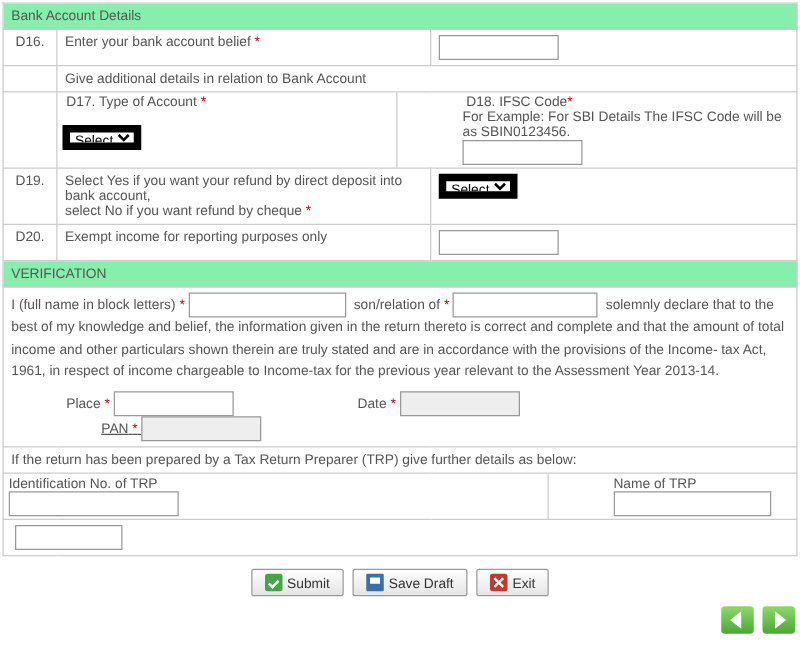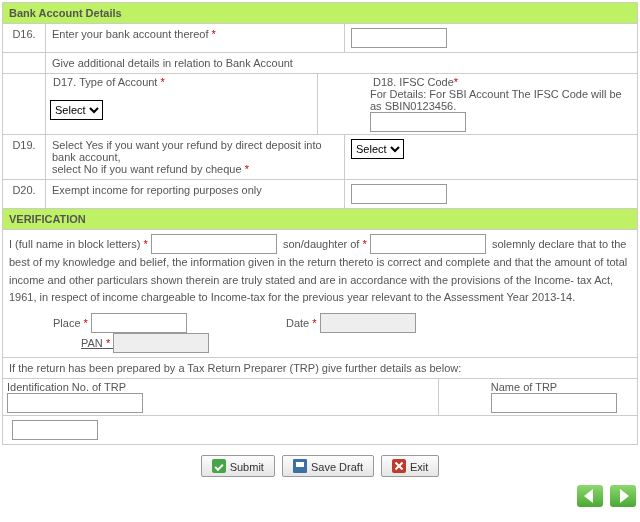--- a/index.html
+++ b/index.html
@@ -13,39 +13,39 @@
     border-collapse: collapse;
     width: 636px;
     margin: 2px;
   }
   .form-table td {
     border: 1px solid #ccc;
     padding: 4px 6px;
     vertical-align: top;
   }
   .section-header {
-    background: #bef264;
-    font-weight: bold;
+    background: #86efac;
+    font-weight: normal;
     color: #555;
   }
   .col-num {
     width: 30px;
     color: #555;
     text-align: center;
   }
   .req { color: #c00; }
   input[type="text"] {
     border: 1px solid #999;
     height: 18px;
     font-size: 11px;
     padding: 0 2px;
     background: #fff;
   }
   select {
-    border: 1px solid #000000;
+    border: 6px solid #000000;
     font-size: 11px;
     height: 20px;
     background: #fff;
   }
   .w90 { width: 90px; }
   .w80 { width: 80px; }
   .verif-block { padding: 4px 6px; line-height: 1.6; }
   .inline-field {
     display: inline-block;
     margin-right: 10px;
@@ -100,21 +100,21 @@
 
 <table class="form-table">
   <tbody>
       <tr>
         <td colspan="3" class="section-header">Bank Account Details</td>
       </tr>
 
   <tr>
     <td class="col-num">D16.</td>
     <td>
-      <span>Enter your bank account thereof</span> <span class="req">*</span>
+      <span>Enter your bank account belief</span> <span class="req">*</span>
     </td>
     <td style="width:280px;">
       <input type="text" class="w90" style="">
     </td>
   </tr>
 
   <tr>
     <td></td>
     <td colspan="2">Give additional details in relation to Bank Account</td>
   </tr>
@@ -124,21 +124,21 @@
     <td colspan="2" style="padding:0;">
       <div class="sub-half">
         <div>
           &nbsp;<span>D17. Type of Account</span> <span class="req">*</span><br><br>
           <select>
             <option>Select</option>
           </select>
         </div>
         <div>
           &nbsp;<span>D18. IFSC Code</span><span class="req">*</span><br>
-          <span>For Details: For SBI Account The IFSC Code will be as SBIN0123456.</span><br>
+          <span>For Example: For SBI Details The IFSC Code will be as SBIN0123456.</span><br>
           <input type="text" class="w90" style="">
         </div>
       </div>
     </td>
   </tr>
 
   <tr>
     <td class="col-num">D19.</td>
     <td>
       <span>Select Yes if you want your refund by direct deposit into bank account,</span><br>
@@ -160,21 +160,21 @@
   </tr>
 
   <tr>
         <td colspan="3" class="section-header">VERIFICATION</td>
       </tr>
 
   <tr>
     <td colspan="3" class="verif-block">
       <span>I (full name in block letters)</span> <span class="req">*</span>
       <input type="text" class="w90" style="width: 120px;">
-      &nbsp;<span>son/daughter of</span> <span class="req">*</span>
+      &nbsp;<span>son/relation of</span> <span class="req">*</span>
       <input type="text" class="w90" style="width: 110px;">
       &nbsp;<span>solemnly declare that to the best of my knowledge and belief, the information given in the return thereto is correct and complete and that the amount of total income and other particulars shown therein are truly stated and are in accordance with the provisions of the Income- tax Act, 1961, in respect of income chargeable to Income-tax for the previous year relevant to the Assessment Year 2013-14.</span>
       <div style="margin-top:6px;">
         <span class="inline-field"><span>Place</span> <span class="req">*</span>
           <input type="text" class="w90" style=""></span>
         <span class="inline-field" style="margin-left:42px;"><span>Date</span> <span class="req">*</span>
           <input type="text" class="w90" style="background: rgb(238, 238, 238);"></span>
         <span class="inline-field" style="margin-left:28px;text-decoration:underline;"><span>PAN</span> <span class="req">*</span>
           <input type="text" class="w90" style="background: rgb(238, 238, 238);"></span>
       </div>

